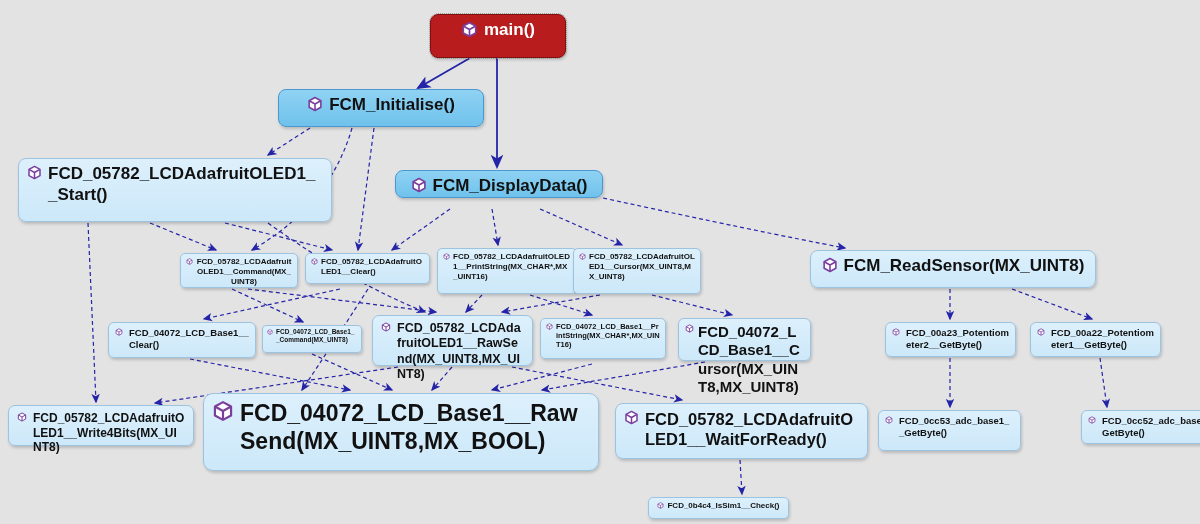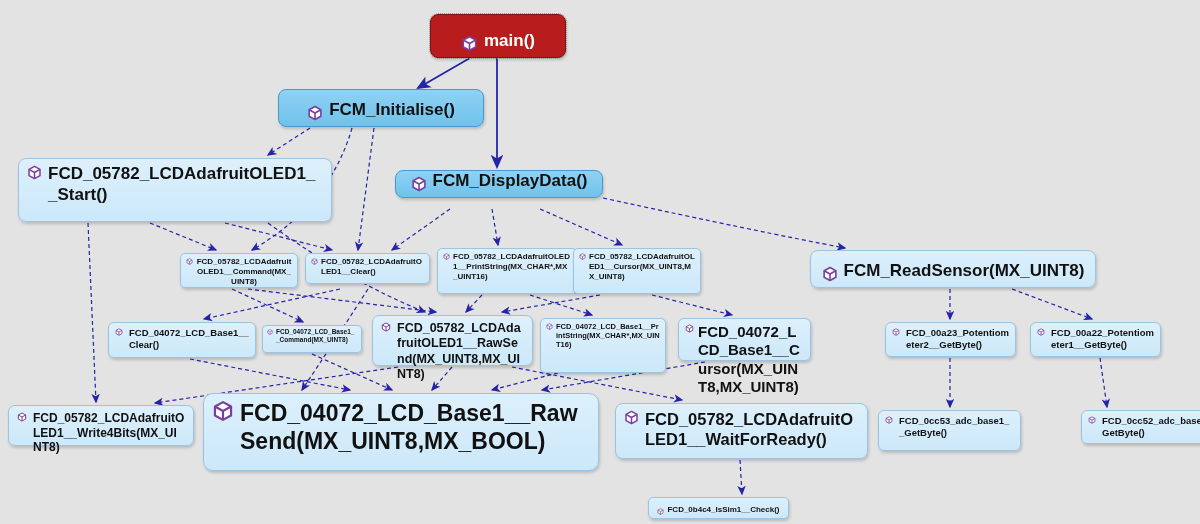--- a/index.html
+++ b/index.html
@@ -29,21 +29,21 @@
     color:#111;
     line-height:1.22;
     box-shadow:1px 2px 3px rgba(0,0,0,.18);
     cursor:pointer;
   }
   .node .lbl{
     flex:1 1 auto;
     word-break:break-all;
     overflow-wrap:anywhere;
   }
-  .node.center{align-items:flex-end;justify-content:center;}
+  .node.center{align-items:flex-start;justify-content:center;}
   .node.center .lbl{flex:0 1 auto;word-break:normal;white-space:nowrap;}
   .cube{display:inline-flex;flex:0 0 auto;margin-top:1px;}
   .cube svg{display:block;}
 
   .root{
     background:#b91c1c;
     border:1px solid #7e1010;
     outline:1px dotted #9a9a9a;
     color:#fff;
   }
@@ -215,21 +215,21 @@
     </div>
     <div class="node leaf s-md" style="left: 372px; top: 315px; width: 161px; height: 51px;">
       <span class="cube">
         <svg width="10" height="10" viewBox="0 0 24 24">
     <path d="M12 2.3 L20.8 7.1 V16.9 L12 21.7 L3.2 16.9 V7.1 Z" fill="#ffffff" stroke="#7a3f9d" stroke-width="2.4" stroke-linejoin="round"></path>
     <path d="M3.2 7.1 L12 12 L20.8 7.1 M12 12 V21.7" fill="none" stroke="#7a3f9d" stroke-width="2.4" stroke-linejoin="round"></path>
   </svg>
       </span>
       <span class="lbl">FCD_05782_LCDAdafruitOLED1__RawSend(MX_UINT8,MX_UINT8)</span>
     </div>
-    <div class="node leaf s-xs" style="left: 540px; top: 318px; width: 126px; height: 55px;">
+    <div class="node leaf s-xs" style="left: 540px; top: 318px; width: 126px; height: 41px;">
       <span class="cube">
         <svg width="7" height="7" viewBox="0 0 24 24">
     <path d="M12 2.3 L20.8 7.1 V16.9 L12 21.7 L3.2 16.9 V7.1 Z" fill="#ffffff" stroke="#7a3f9d" stroke-width="2.4" stroke-linejoin="round"></path>
     <path d="M3.2 7.1 L12 12 L20.8 7.1 M12 12 V21.7" fill="none" stroke="#7a3f9d" stroke-width="2.4" stroke-linejoin="round"></path>
   </svg>
       </span>
       <span class="lbl">FCD_04072_LCD_Base1__PrintString(MX_CHAR*,MX_UINT16)</span>
     </div>
     <div class="node leaf s-sm10" style="left: 678px; top: 318px; width: 133px; height: 43px;">
       <span class="cube">

